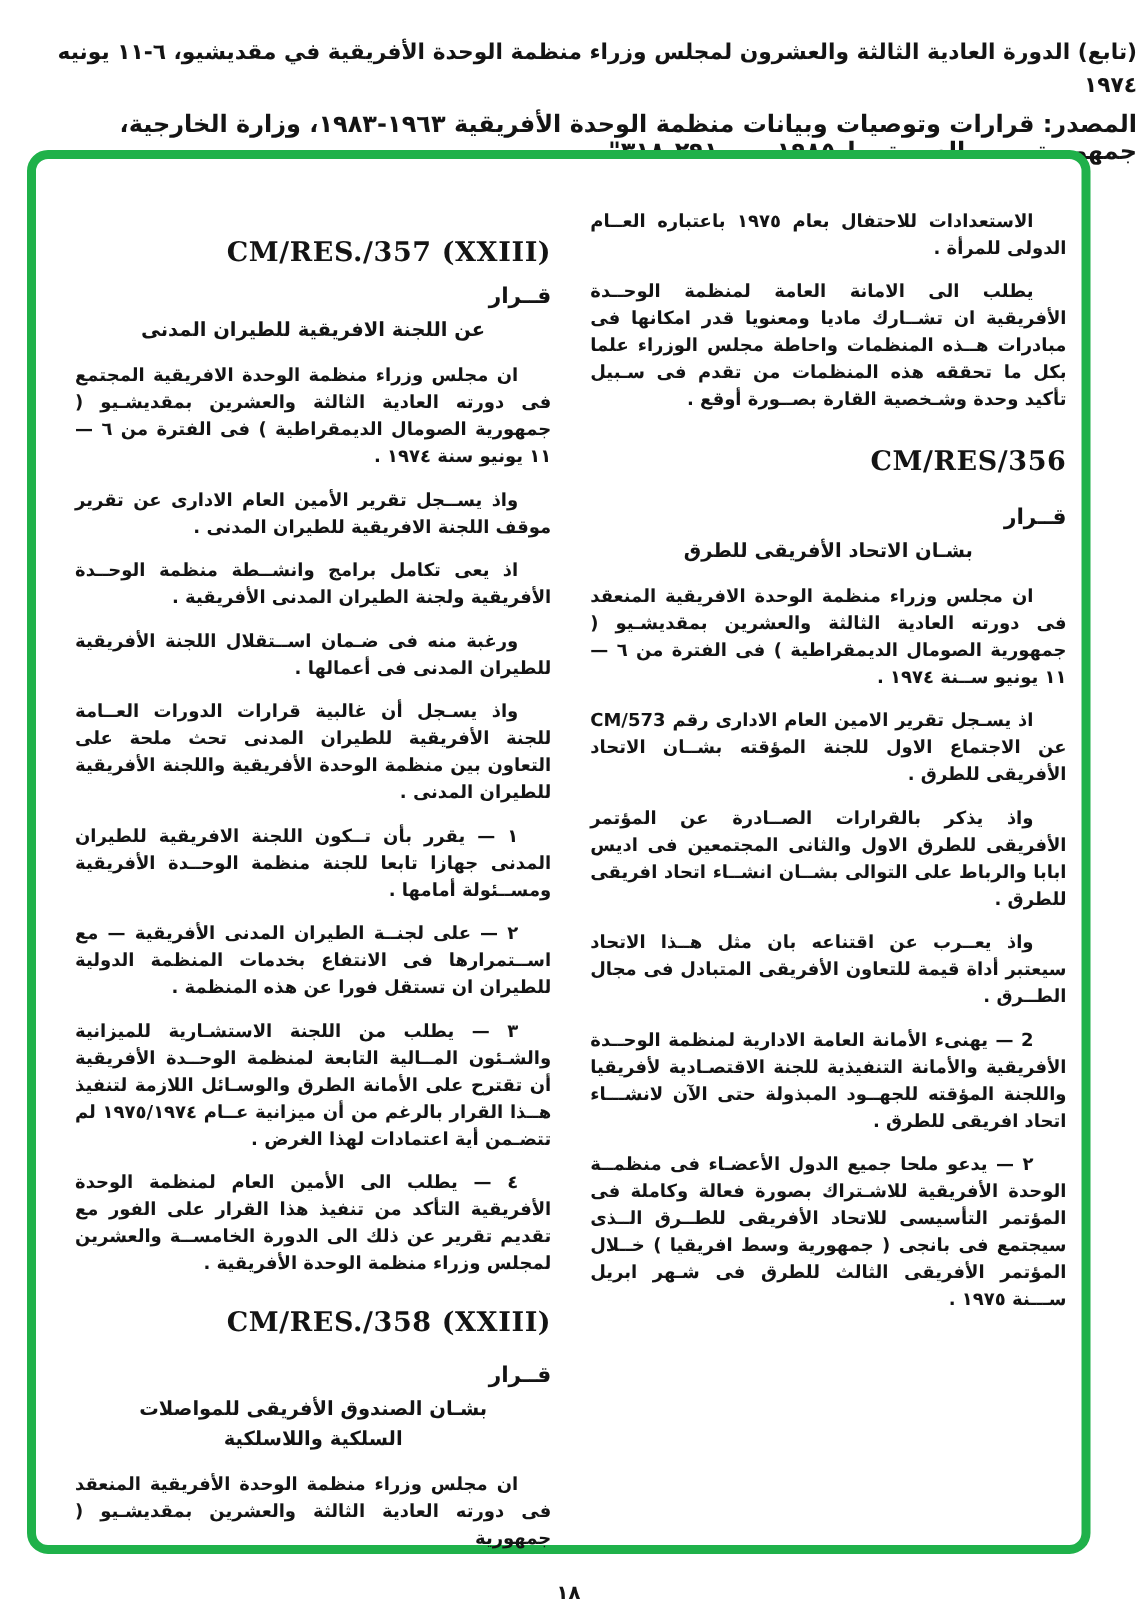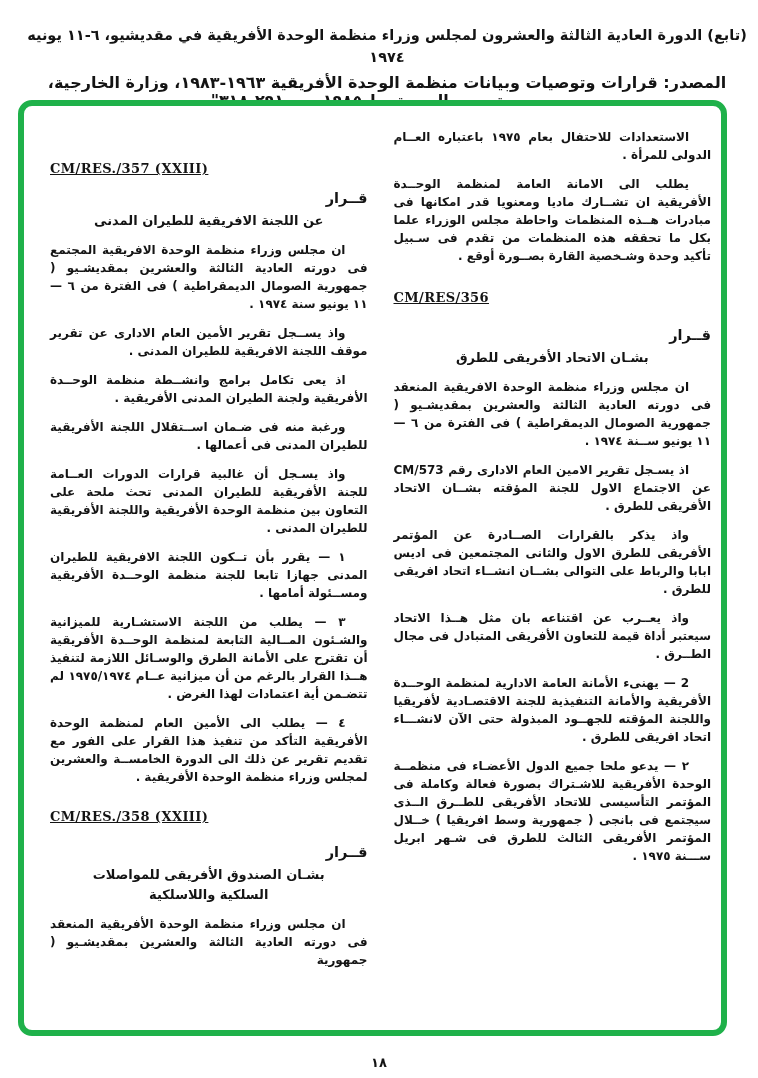--- a/index.html
+++ b/index.html
@@ -8,21 +8,21 @@
   .page {
     position: relative;
     width: 758px; height: 1078px;
     background: #ffffff;
     overflow: hidden;
     font-family: "DejaVu Sans", sans-serif;
     color: var(--ink);
   }
 
   
-  .page-header { position: absolute; top: 24px; left: 16px; right: 0; text-align: center; direction: rtl; }
+  .page-header { position: absolute; top: 24px; left: 16px; right: 0; text-align: right; direction: rtl; }
   .header-line1 { font-weight: 700; font-size: 14.5px; line-height: 22px; }
   .header-line2 { font-weight: 700; font-size: 16px; line-height: 18px; margin-top: 6px; }
 
   
   .frame {
     position: absolute;
     left: 18px; top: 100px;
     width: 709px; height: 936px;
     border: 6px solid var(--accent);
     border-radius: 14px;
@@ -42,42 +42,41 @@
     font-weight: 700;
     font-size: 12px;
     line-height: 18px;
     text-align: justify;
     text-indent: 22px;
     margin: 0 0 11px 0;
     color: var(--ink);
   }
   .ref {
     direction: ltr;
-    text-align: left;
+    text-align: right;
     font-family: "DejaVu Serif", serif;
     font-weight: 700;
-    font-size: 13px;
+    font-size: 18px;
     line-height: 18px;
     letter-spacing: 0.4px;
-    text-decoration: underline;
   }
   .res-title {
     font-size: 14.5px; font-weight: 700;
     margin: 0 0 7px 0;
     letter-spacing: 1px;
   }
   .res-subtitle {
     font-size: 13px; font-weight: 700;
     text-align: center;
     margin: 0 0 13px 0;
   }
   .res-subtitle.stacked { margin: 0 0 5px 0; }
 
   
-  .col-right .intro-p1 { margin-top: 2px; }
+  .col-right .intro-p1 { margin-top: 12px; }
   .col-right .ref { margin: 24px 0 20px 0; }
   .col-left  .ref-357 { margin: 34px 0 12px 0; }
   .col-left  .ref-358 { margin: 22px 0 18px 0; }
   .col-left  .last-p { margin-bottom: 0; }
 
   
   .page-number {
     position: absolute;
     bottom: 8px; left: 0; right: 0;
     text-align: center;
@@ -119,20 +118,21 @@
         <div class="ref ref-357">CM/RES./357  (XXIII)</div>
         <h2 class="res-title">قــرار</h2>
         <h3 class="res-subtitle">عن اللجنة الافريقية للطيران المدنى</h3>
 
         <p>ان مجلس وزراء منظمة الوحدة الافريقية المجتمع فى دورته العادية الثالثة والعشرين بمقديشـيو ( جمهورية الصومال الديمقراطية ) فى الفترة من ٦ — ١١ يونيو سنة ١٩٧٤ .</p>
         <p>واذ يســجل تقرير الأمين العام الادارى عن تقرير موقف اللجنة الافريقية للطيران المدنى .</p>
         <p>اذ يعى تكامل برامج وانشــطة منظمة الوحــدة الأفريقية ولجنة الطيران المدنى الأفريقية .</p>
         <p>ورغبة منه فى ضـمان اســتقلال اللجنة الأفريقية للطيران المدنى فى أعمالها .</p>
         <p>واذ يسـجل أن غالبية قرارات الدورات العــامة للجنة الأفريقية للطيران المدنى تحث ملحة على التعاون بين منظمة الوحدة الأفريقية واللجنة الأفريقية للطيران المدنى .</p>
         <p>١ — يقرر بأن تــكون اللجنة الافريقية للطيران المدنى جهازا تابعا للجنة منظمة الوحــدة الأفريقية ومســئولة أمامها .</p>
+        <p>٢ — على لجنــة الطيران المدنى الأفريقية — مع اســتمرارها فى الانتفاع بخدمات المنظمة الدولية للطيران ان تستقل فورا عن هذه المنظمة .</p>
         <p>٣ — يطلب من اللجنة الاستشـارية للميزانية والشـئون المــالية التابعة لمنظمة الوحــدة الأفريقية أن تقترح على الأمانة الطرق والوسـائل اللازمة لتنفيذ هــذا القرار بالرغم من أن ميزانية عــام ١٩٧٥/١٩٧٤ لم تتضـمن أية اعتمادات لهذا الغرض .</p>
         <p>٤ — يطلب الى الأمين العام لمنظمة الوحدة الأفريقية التأكد من تنفيذ هذا القرار على الفور مع تقديم تقرير عن ذلك الى الدورة الخامســة والعشرين لمجلس وزراء منظمة الوحدة الأفريقية .</p>
 
         <div class="ref ref-358">CM/RES./358  (XXIII)</div>
         <h2 class="res-title">قــرار</h2>
         <h3 class="res-subtitle stacked">بشـان الصندوق الأفريقى للمواصلات</h3>
         <h3 class="res-subtitle">السلكية واللاسلكية</h3>
 
         <p class="last-p">ان مجلس وزراء منظمة الوحدة الأفريقية المنعقد فى دورته العادية الثالثة والعشرين بمقديشـيو ( جمهورية</p>
       </section>

